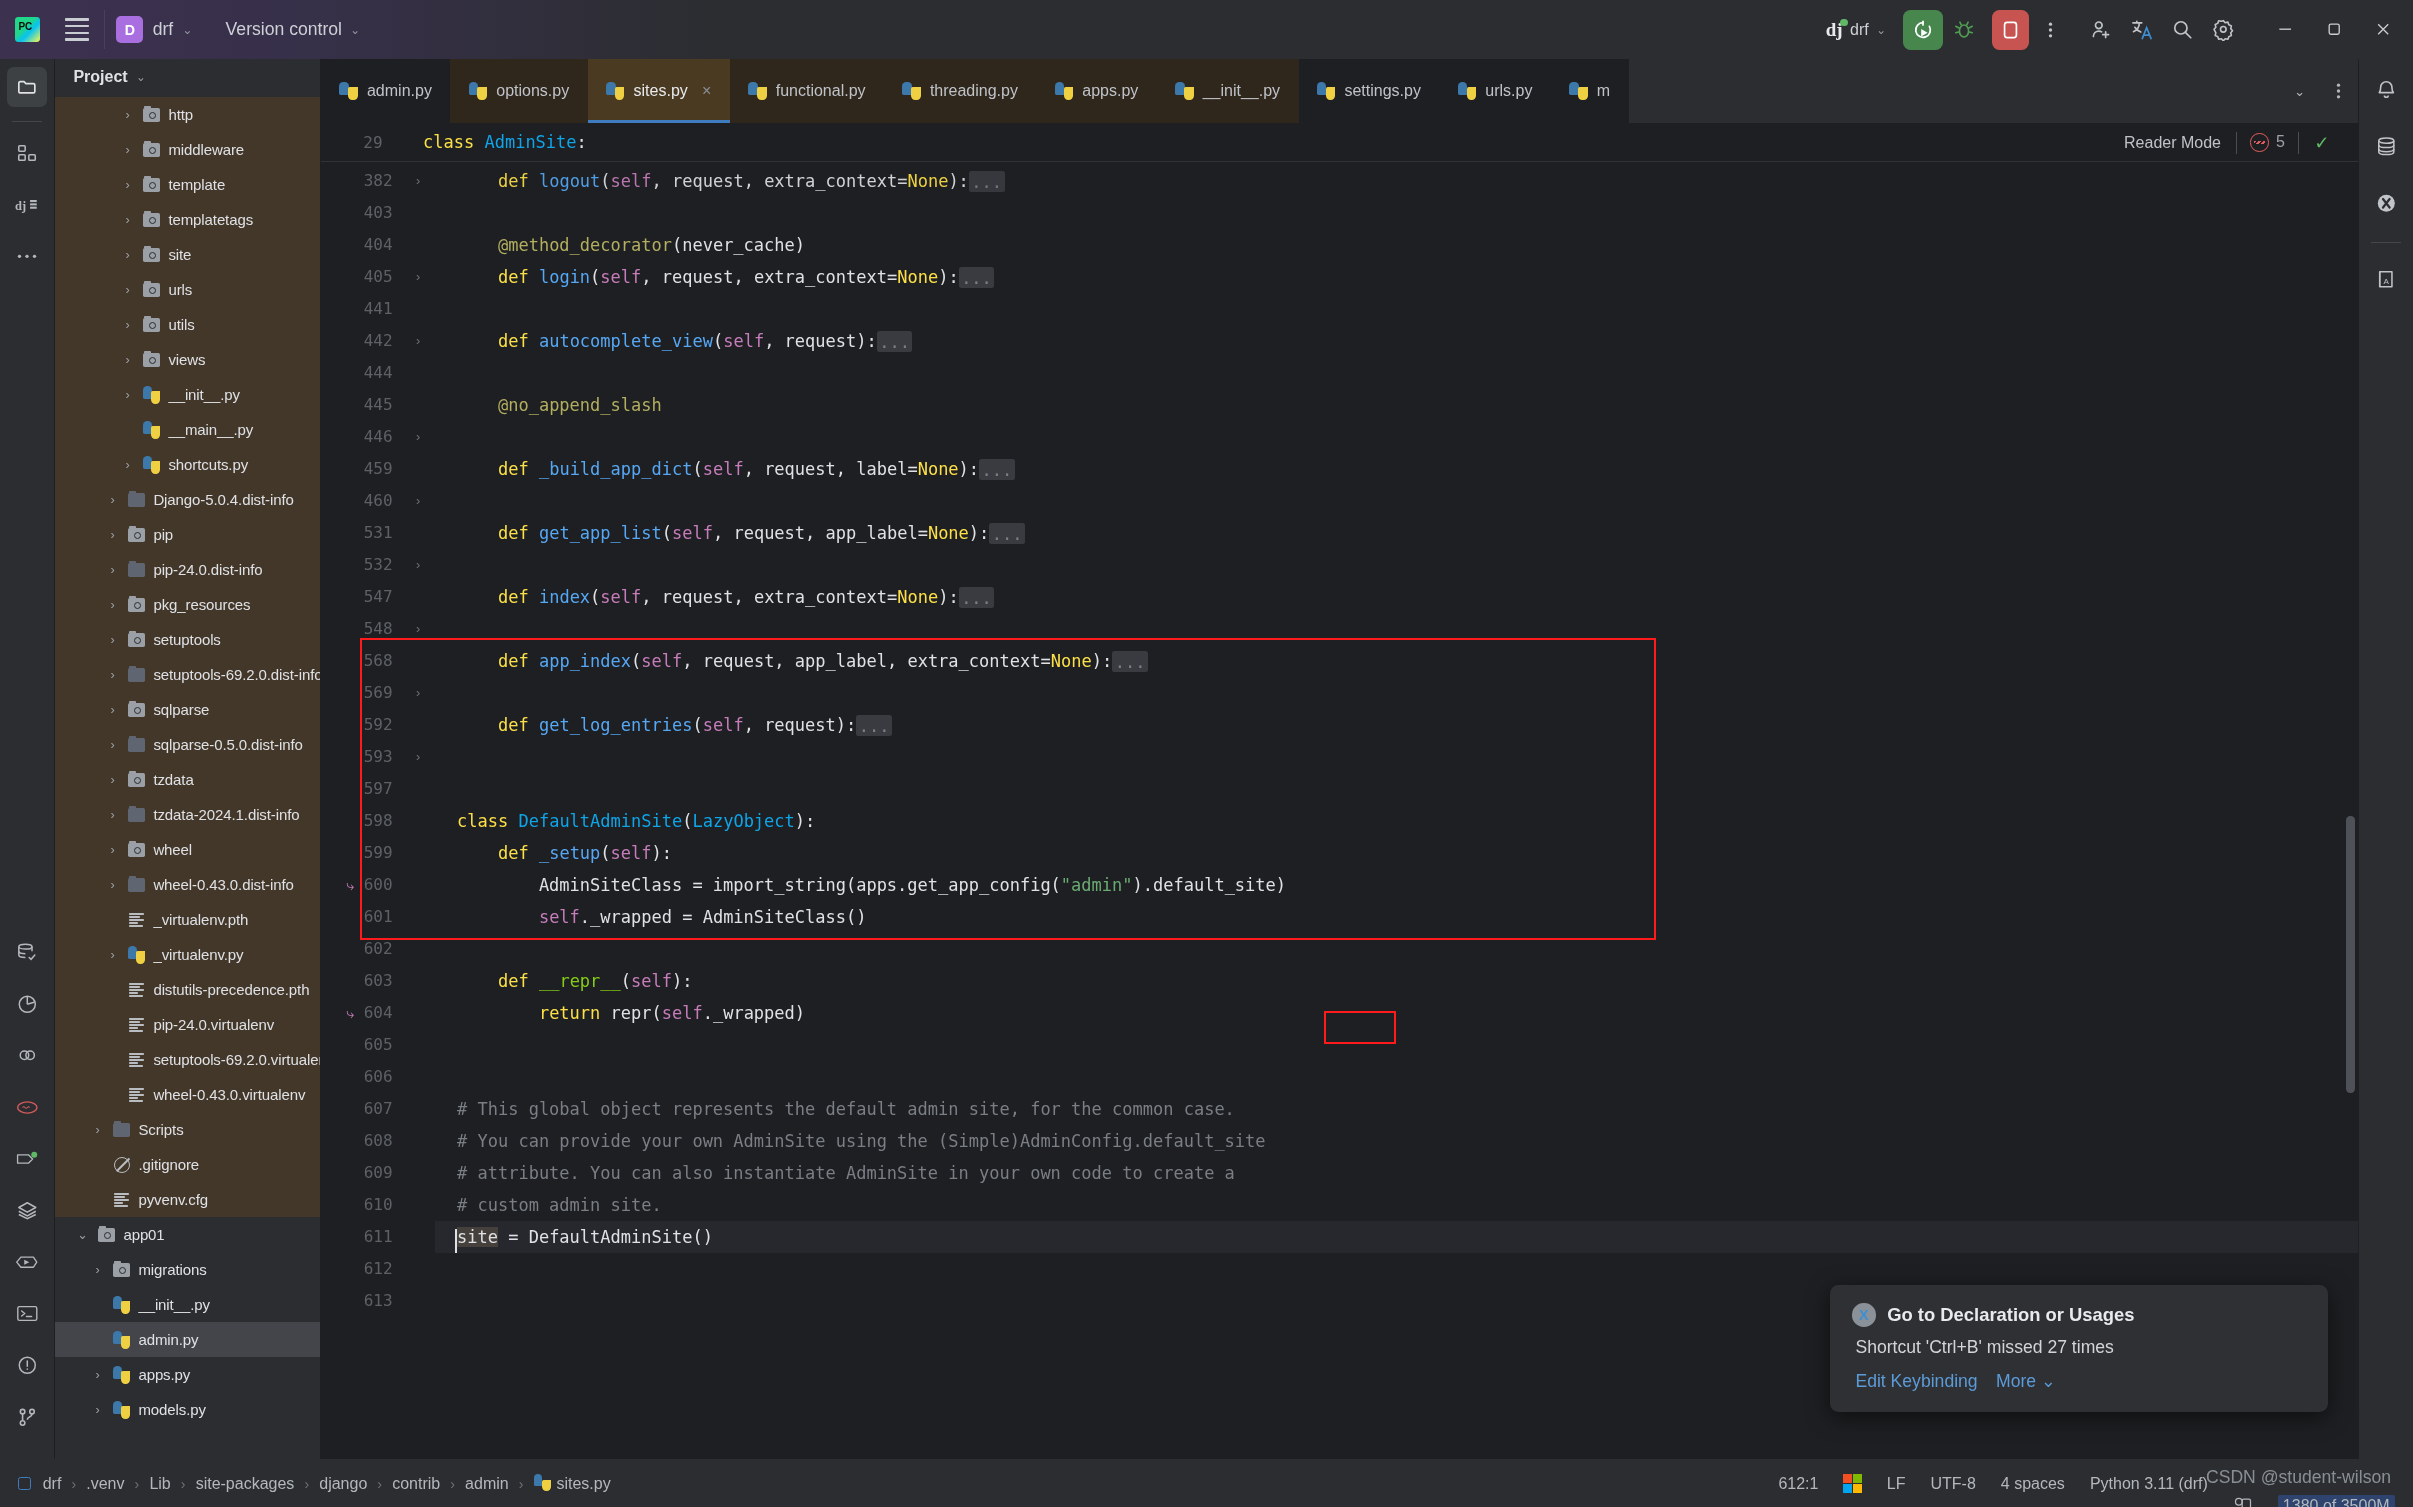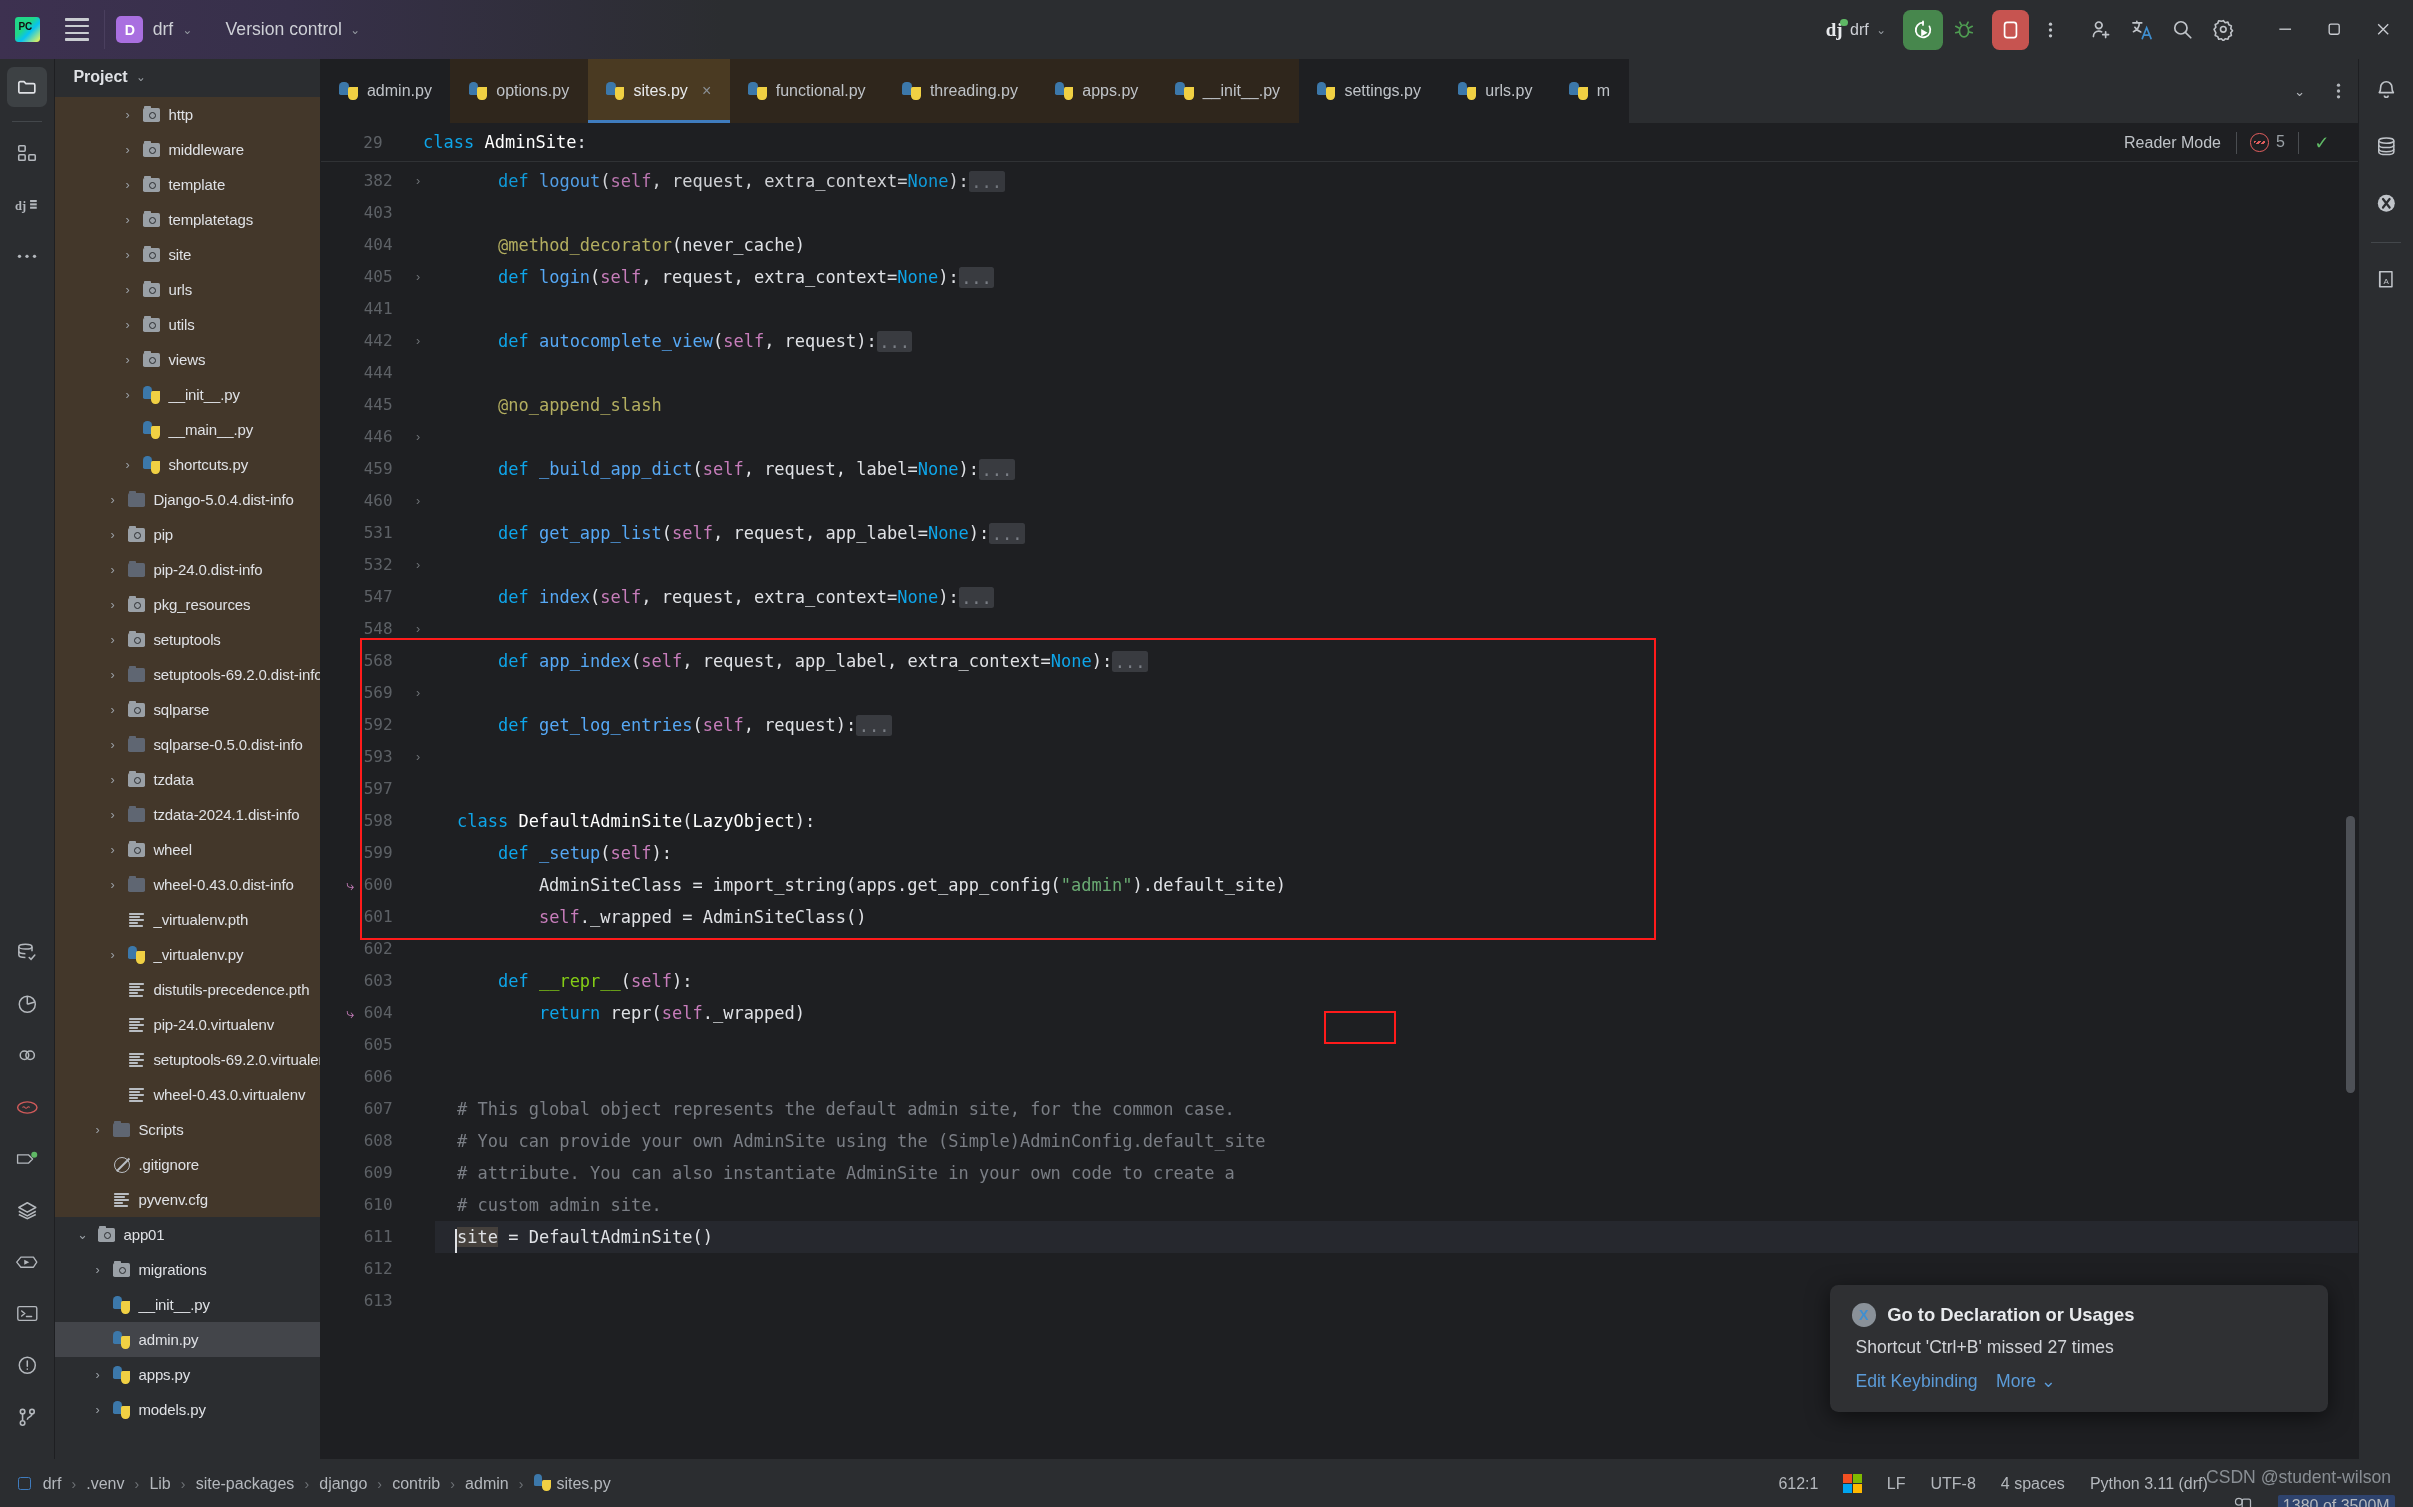--- a/index.html
+++ b/index.html
@@ -116,24 +116,24 @@
   .gutter { width:80px; flex:0 0 80px; text-align:right; padding-right:8.4px; padding-top:3.4px;
      font-family:"DejaVu Sans Mono", monospace; font-size:16px; color:#5d6166;}
   .foldcol { width:34px; flex:0 0 34px; padding-top:3.4px; }
   .gline { height:32px; line-height:32px; }
   .fline { height:32px; line-height:32px; text-align:center; color:#6e7276; font-size:12.6px; cursor:pointer;}
   .codecol { flex:1; padding-top:3.4px; font-family:"DejaVu Sans Mono", monospace; font-size:17px; position:relative; min-width:0;}
   .cline { height:32px; line-height:32px; white-space:pre; padding-left:22px;}
   .cline.cur { background:#26282e; }
 
   
-  .kw { color:#0ea5e9; }
+  .kw { color:#fde047; }
   .fn { color:#56a8f5; }
   .slf { color:#c77dbb; }
-  .cls { color:#ffffff; }
+  .cls { color:#0ea5e9; }
   .str { color:#6aab73; }
   .dec { color:#b3ae60; }
   .cmt { color:#7a7e85; }
   .folded { background:#393b40; color:#7a7e85; border-radius:2.5px; padding:0.8px 2.5px;}
 
   .redbox { position:absolute; border:2.5px solid #ff1b1b; pointer-events:none; }
   .lazybox { position:absolute; border:2.5px solid #ff1b1b; pointer-events:none; }
   .caretcell { background:#45403c; position:relative;}
   .caretcell::before{content:"";position:absolute;left:-1.7px;top:1.7px;width:1.7px;height:23.5px;background:#dfe1e5;}
 

